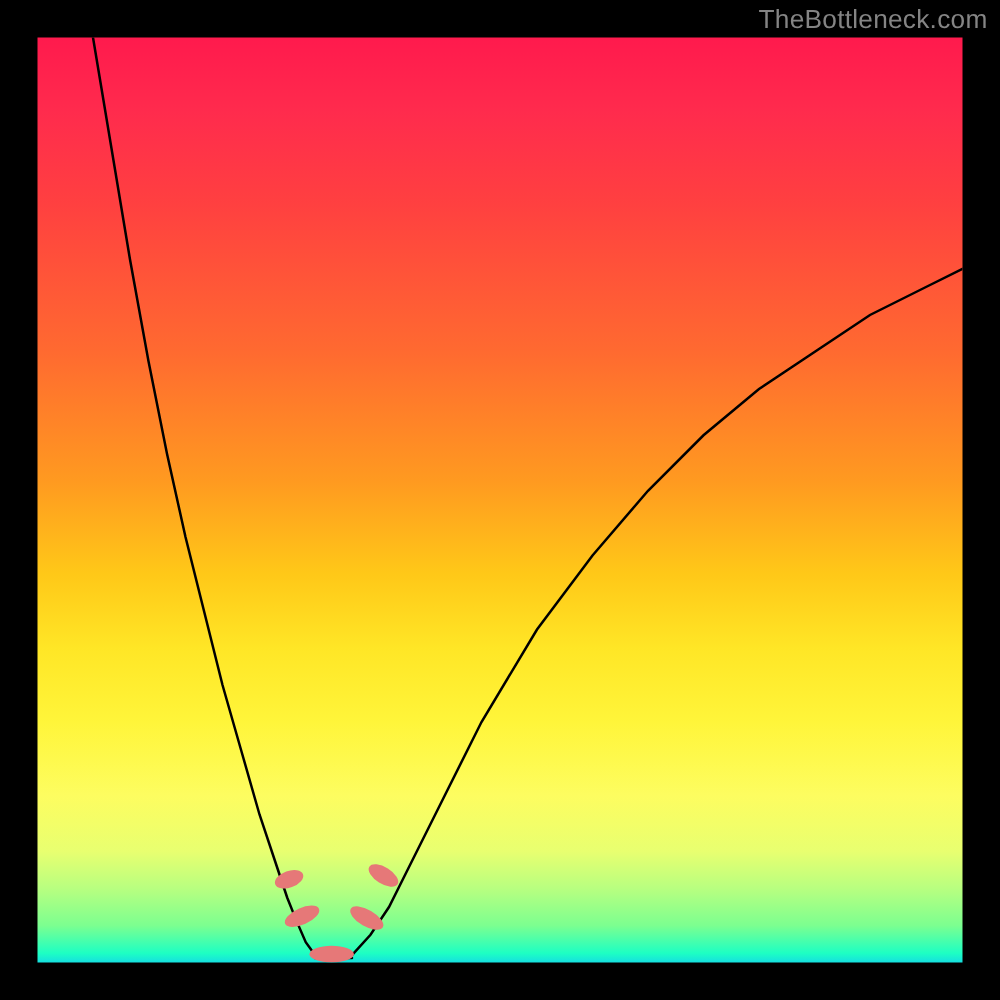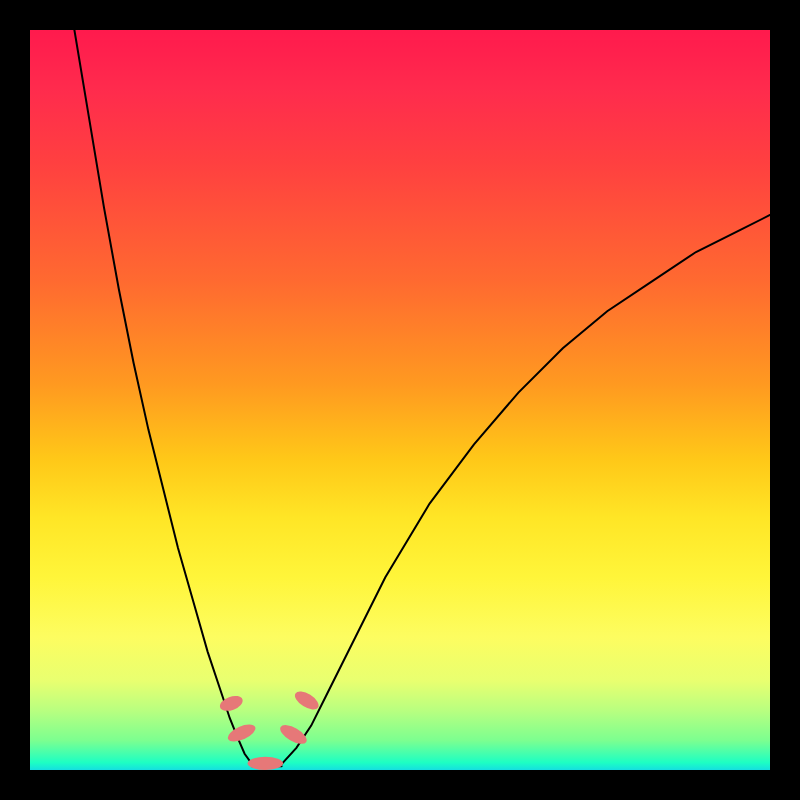--- a/index.html
+++ b/index.html
@@ -71,13 +71,14 @@
         </g>
       <g id="marker-group">
           <ellipse cx="201.28" cy="673.40" rx="6.66" ry="11.84" fill="#e67878" transform="rotate(70 201.28 673.40)"></ellipse>
           <ellipse cx="211.64" cy="703.00" rx="6.66" ry="14.80" fill="#e67878" transform="rotate(66 211.64 703.00)"></ellipse>
           <ellipse cx="235.32" cy="733.34" rx="17.76" ry="6.66" fill="#e67878"></ellipse>
           <ellipse cx="263.44" cy="704.48" rx="6.66" ry="14.80" fill="#e67878" transform="rotate(-60 263.44 704.48)"></ellipse>
           <ellipse cx="276.76" cy="670.44" rx="6.66" ry="13.32" fill="#e67878" transform="rotate(-58 276.76 670.44)"></ellipse>
         </g>
     </svg>
   </div>
+  <div class="watermark">TheBottleneck.com</div>
 </div>
 
 </body></html>

